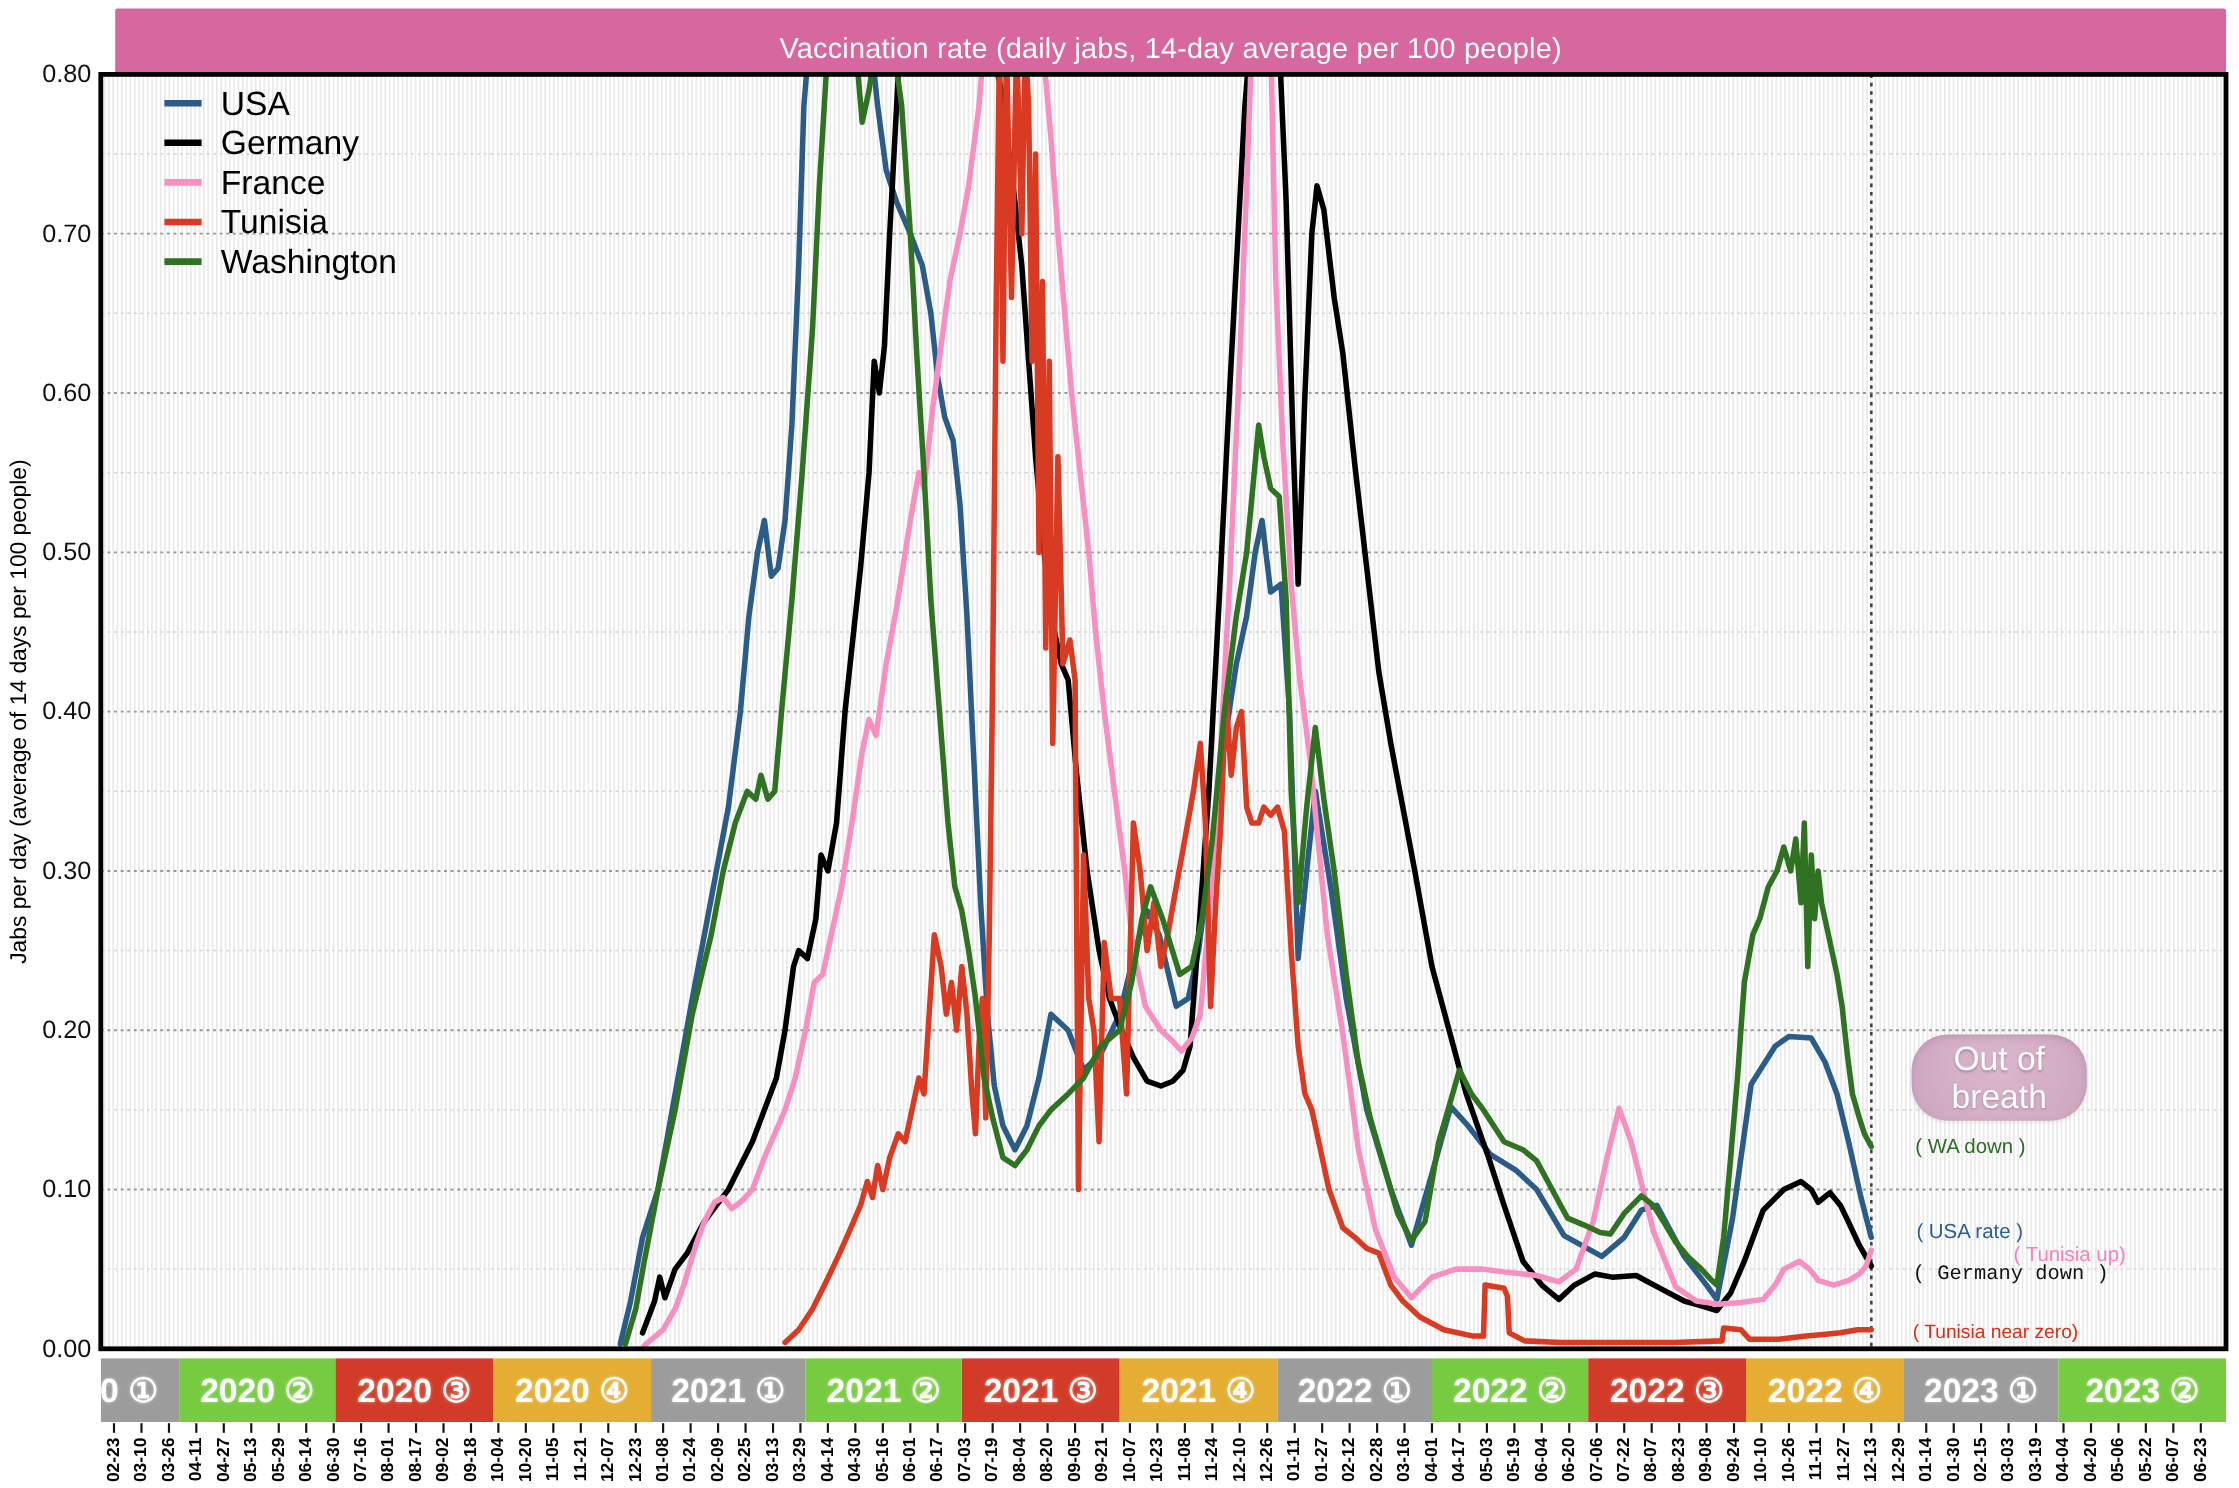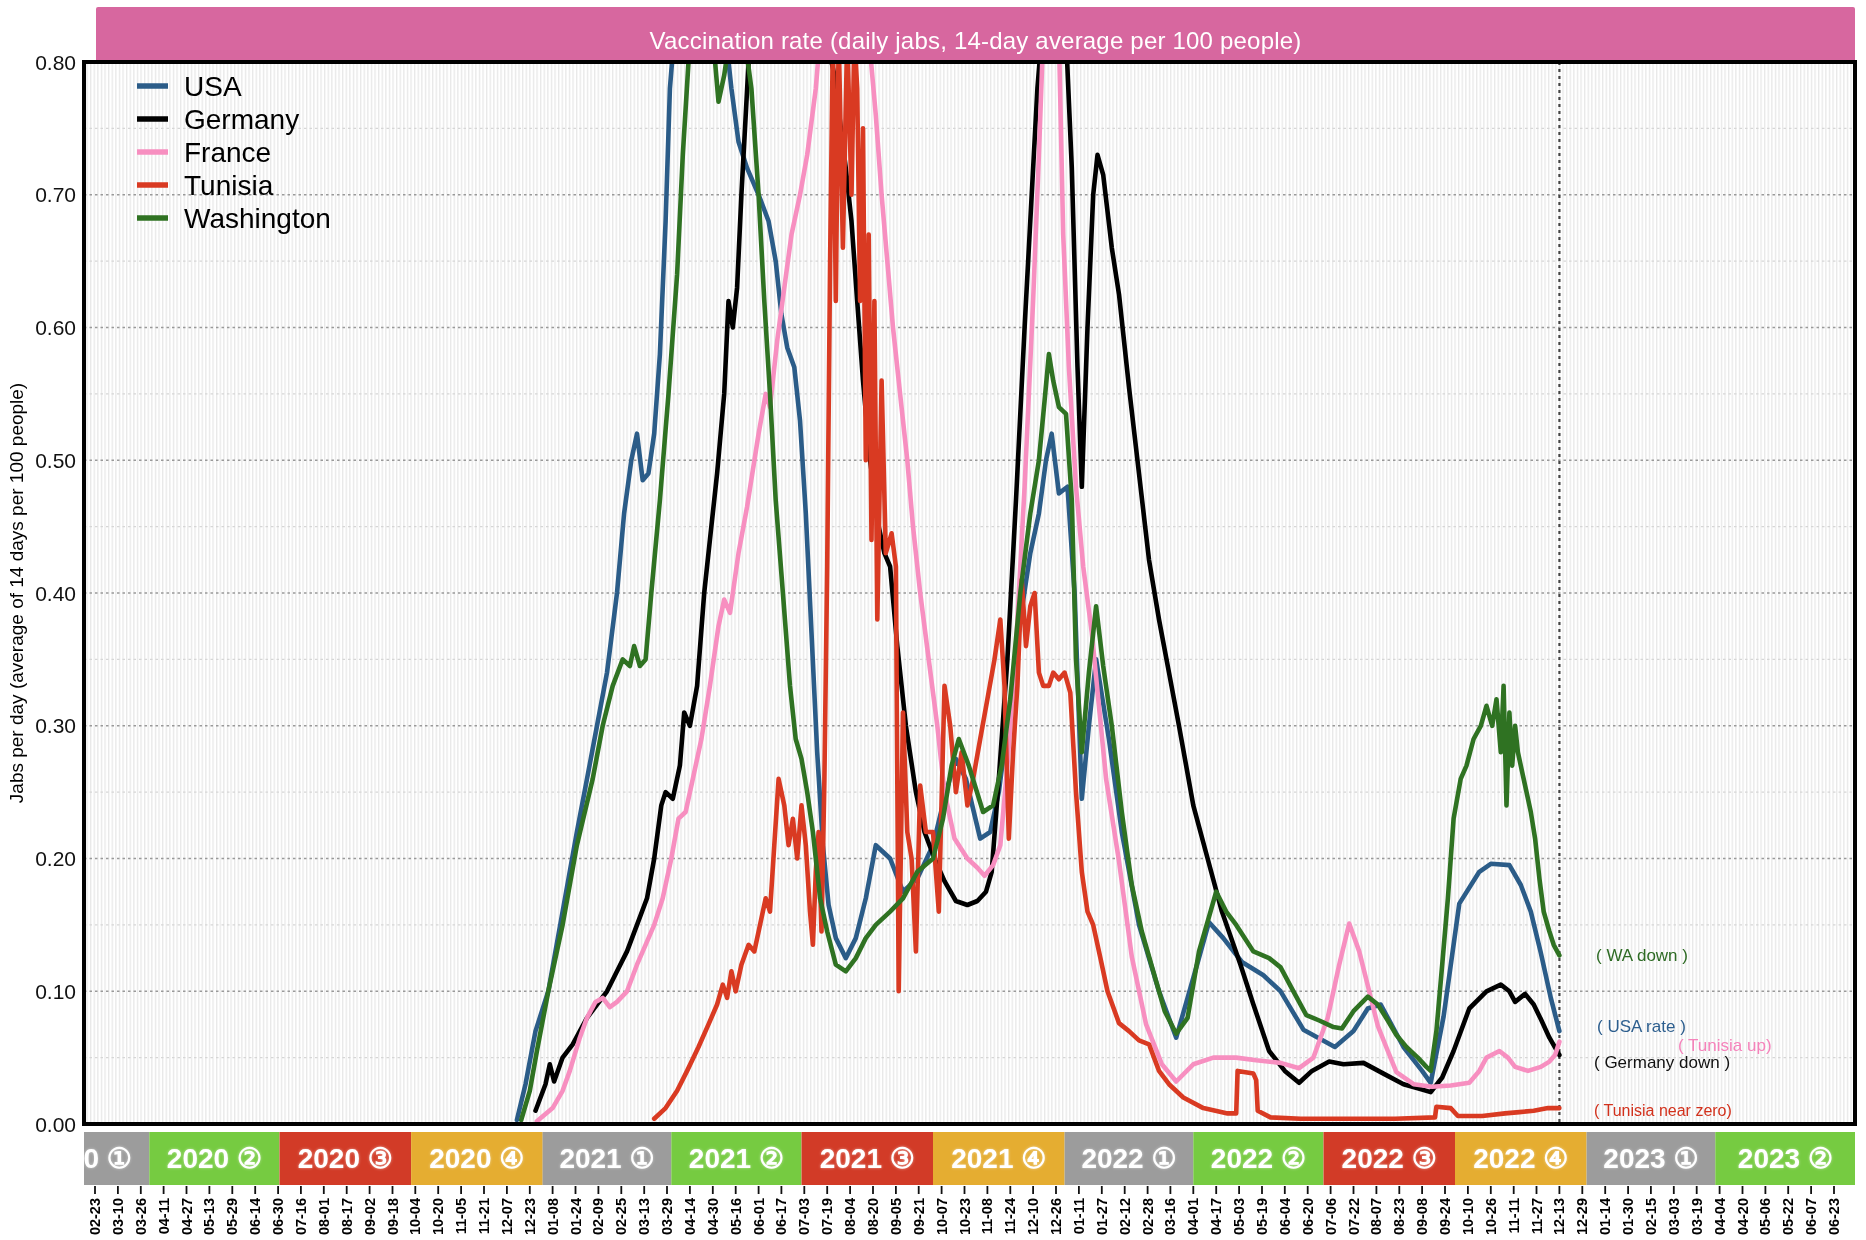--- a/index.html
+++ b/index.html
@@ -269,18 +269,22 @@
         <text x="184" y="119" dominant-baseline="central">Germany</text>
         <line x1="137" x2="168" y1="152" y2="152" stroke="#f78fc0" stroke-width="5.5"></line>
         <text x="184" y="152" dominant-baseline="central">France</text>
         <line x1="137" x2="168" y1="185" y2="185" stroke="#d93a22" stroke-width="5.5"></line>
         <text x="184" y="185" dominant-baseline="central">Tunisia</text>
         <line x1="137" x2="168" y1="218" y2="218" stroke="#2f7222" stroke-width="5.5"></line>
         <text x="184" y="218" dominant-baseline="central">Washington</text>
       </g>
     </svg>
 
+  <div class="bubble" style="background: radial-gradient(circle at 50% 38%, rgb(218, 183, 204), rgb(205, 166, 191));">
+    <span>Out of</span>
+    <span>breath</span>
+  </div>
   <div class="anno" style="left: 1596px; top: 946px; color: rgb(46, 107, 36);">( WA down )</div>
   <div class="anno" style="left: 1597px; top: 1017px; color: rgb(44, 94, 142);">( USA rate )</div>
   <div class="anno" style="left: 1678px; top: 1036px; color: rgb(245, 131, 187);">( Tunisia up)</div>
-  <div class="anno" style="left: 1594px; top: 1053px; color: rgb(17, 17, 17);">( Germany down )</div>
+  <div class="anno" style="left: 1594px; top: 1053px; color: rgb(17, 17, 17); font-family: Liberation Mono, monospace;">( Germany down )</div>
   <div class="anno" style="left: 1594px; top: 1102px; font-size: 16px; color: rgb(210, 49, 28);">( Tunisia near zero)</div>
 </div>
 
 </body></html>

